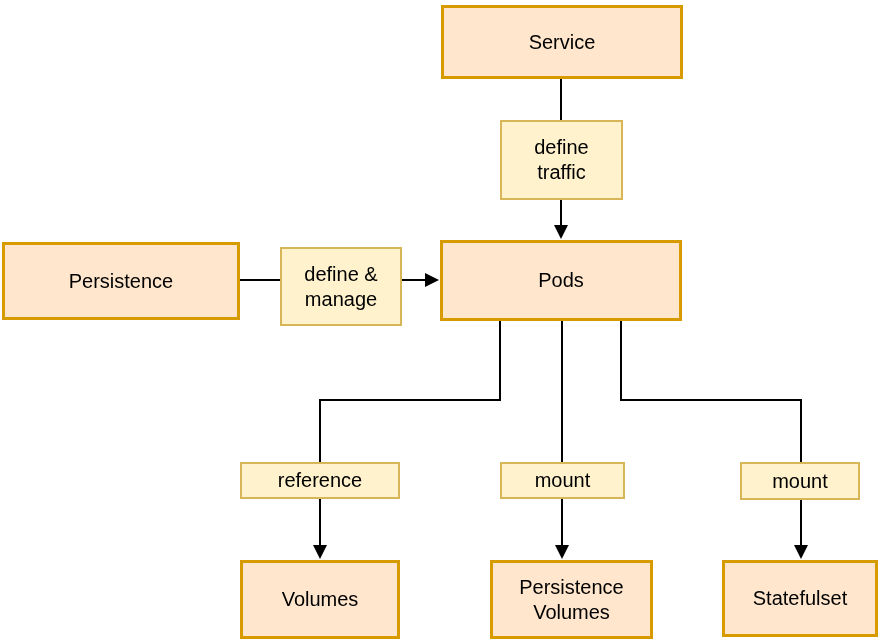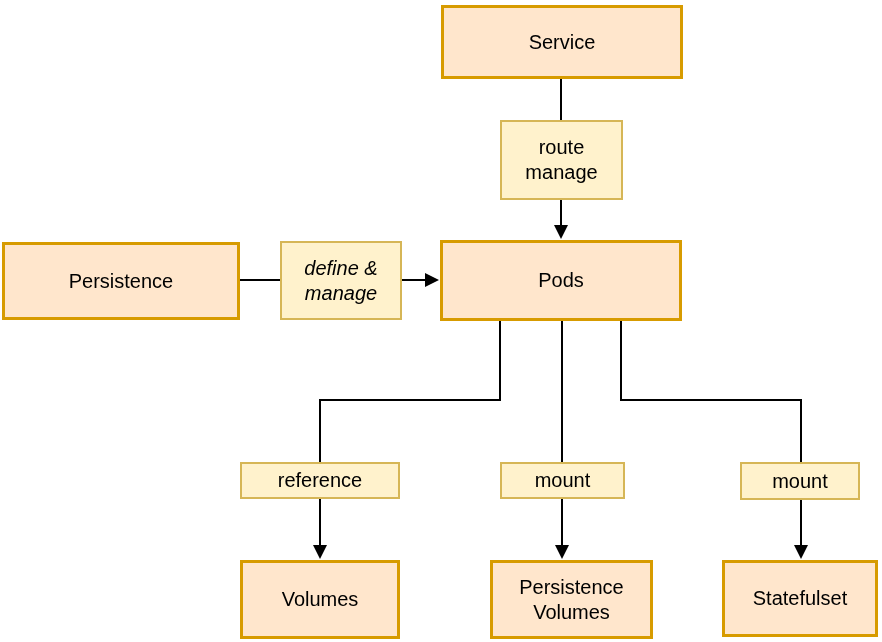--- a/index.html
+++ b/index.html
@@ -44,21 +44,21 @@
   }
   
   .n-service      { left: 441px; top: 5px;   width: 242px; height: 74px; }
   .n-statefulset  { left: 2px;   top: 242px; width: 238px; height: 78px; }
   .n-pods         { left: 440px; top: 240px; width: 242px; height: 81px; }
   .n-secrets      { left: 240px; top: 560px; width: 160px; height: 79px; }
   .n-pv           { left: 490px; top: 560px; width: 163px; height: 79px; padding: 0 4px; }
   .n-configmaps   { left: 722px; top: 560px; width: 156px; height: 77px; }
   
   .l-route        { left: 500px; top: 120px; width: 123px; height: 80px; padding: 0 14px; }
-  .l-define       { left: 280px; top: 241px; width: 122px; height: 79px; padding: 0 10px; font-style: italic; }
+  .l-define       { left: 280px; top: 247px; width: 122px; height: 79px; padding: 0 10px; }
   .l-reference    { left: 240px; top: 462px; width: 160px; height: 37px; text-align: right; }
   .l-mount-pv     { left: 500px; top: 462px; width: 125px; height: 37px; }
   .l-mount-cm     { left: 740px; top: 462px; width: 120px; height: 38px; }
   svg .edge { stroke: #000000; stroke-width: 2; fill: none; }
   svg .head { fill: #000000; stroke: none; }
 </style>
 </head>
 <body>
 
 <div class="canvas">
@@ -109,21 +109,21 @@
 
   <div class="node n-pv">
     <span>Persistence Volumes</span>
   </div>
 
   <div class="node n-configmaps">
     <span>Statefulset</span>
   </div>
 
   <div class="edge-label l-route">
-    <span>route manage</span>
+    <span>define traffic</span>
   </div>
 
   <div class="edge-label l-define">
     <span>define &amp; manage</span>
   </div>
 
   <div class="edge-label l-reference">
     <span>reference</span>
   </div>
 

